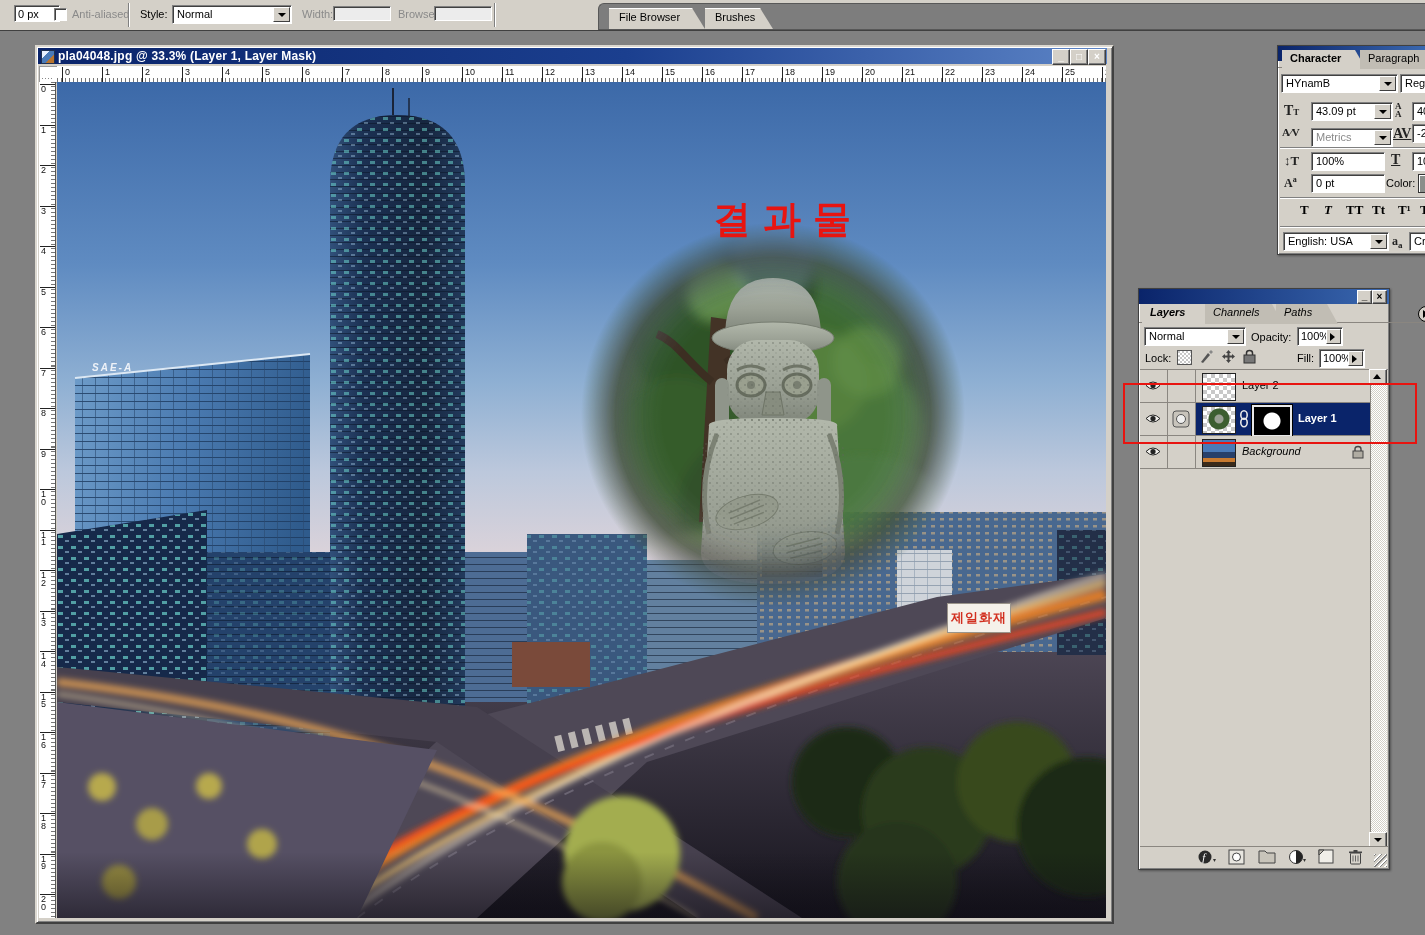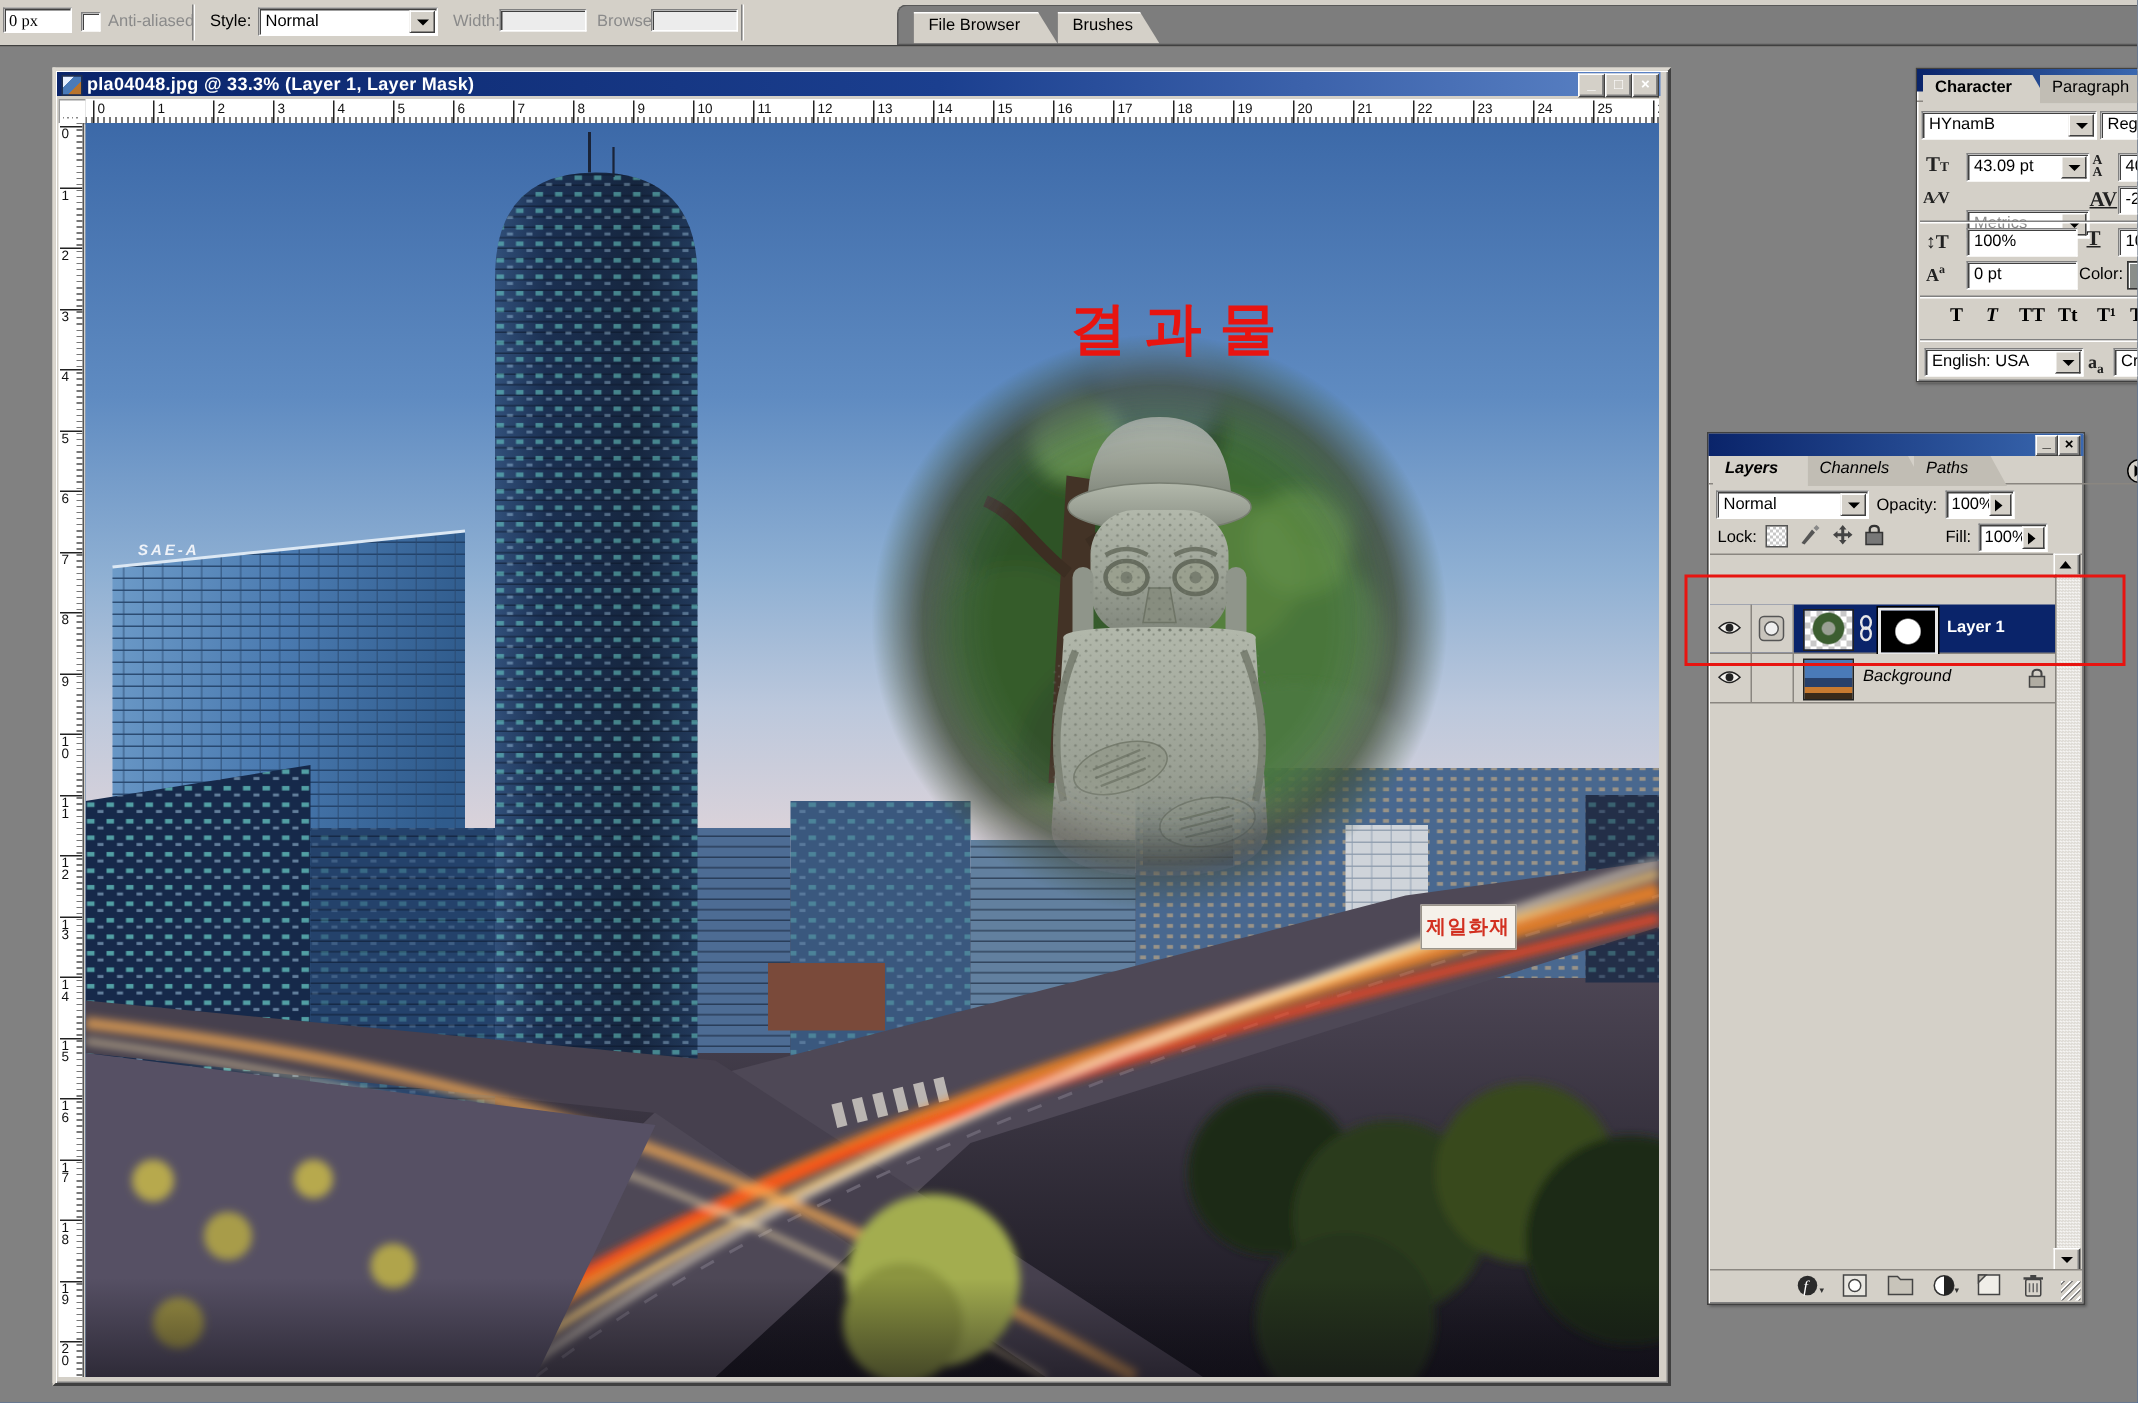--- a/index.html
+++ b/index.html
@@ -112,21 +112,21 @@
   #redrect{left:1123px;top:383px;width:290px;height:57px;border:2px solid #e81410;pointer-events:none;}
   .grip{position:absolute;right:1px;bottom:1px;width:13px;height:13px;
         background:repeating-linear-gradient(135deg,#fff 0 1px,#808080 1px 2px,transparent 2px 4px);}
 </style>
 </head>
 <body>
 
 <div id="screen">
 
   <div id="optbar" class="abs">
-    <input class="txtfield" style="left: 2px; top: 5px; width: 38px; height: 15px; font-family: Liberation Serif, serif;" value="0 px">
+    <input class="txtfield" style="left: 14px; top: 5px; width: 38px; height: 15px;" value="0 px">
     <span class="abs sunken" style="left:54px;top:8px;width:11px;height:11px;background:#fff;"></span>
     <span class="abs gray" style="left:72px;top:8px;">Anti-aliased</span>
     <span class="abs sep-v" style="left:128px;top:3px;height:24px;"></span>
     <span class="abs" style="left:140px;top:8px;">Style:</span>
     <span class="abs dd" style="left:172px;top:5px;width:118px;height:17px;">
       <span class="dtext">Normal</span>
       <span class="dbtn">
           <span class="tri-down"></span>
         </span>
     </span>
@@ -486,21 +486,21 @@
             <span class="tri-down"></span>
           </span>
       </span>
       <span class="abs icon-letter" style="left:117px;top:0;font-size:9px;line-height:8px;text-align:center;">A<br>A</span>
       <span class="abs dd" style="left:134px;top:0;width:80px;height:17px;">
         <span class="dtext">40.</span>
       </span>
     </div>
     <div class="row" style="top:78px;">
       <span class="abs icon-letter" style="left:4px;top:2px;font-size:11px;">A⁄V</span>
-      <span class="abs dd" style="left:33px;top:16px;width:80px;height:17px;text-align:right;">
+      <span class="abs dd" style="left:33px;top:4px;width:80px;height:17px;text-align:right;">
         <span class="dtext gray">Metrics</span>
         <span class="dbtn">
             <span class="tri-down"></span>
           </span>
       </span>
       <span class="abs icon-letter" style="left:115px;top:2px;font-size:14px;text-decoration:underline;">AV</span>
       <span class="abs dd" style="left:134px;top:0;width:80px;height:17px;">
         <span class="dtext">-25</span>
       </span>
     </div>
@@ -595,20 +595,31 @@
       <span class="abs spin" style="left:180px;top:2px;width:44px;height:17px;">
         <span style="position:absolute;left:3px;top:2px;">100%</span>
         <span class="spinbtn">
             <span class="tri-right" style="position:absolute;left:3px;top:3px;"></span>
           </span>
       </span>
     </div>
 
     <div class="abs" style="left:1px;top:80px;width:248px;height:97px;background:#d4d0c8;border-top:1px solid #8a8680;">
 
+      <div class="layer-row" style="top:0;">
+        <div class="cell" style="left:0;">
+          <svg width="16" height="11" style="position:absolute;left:5px;top:10px;">
+            <path d="M1 5.5 Q8 -1.5 15 5.5 Q8 12.5 1 5.5 Z" fill="#f4f2ee" stroke="#222"></path>
+            <circle cx="8" cy="5.5" r="2.6" fill="#222"></circle>
+            </svg>
+        </div>
+        <div class="cell" style="left:28px;"></div>
+        <div class="thumb checker" style="left:62px;"></div>
+        <span class="lname" style="left:102px;">Layer 2</span>
+      </div>
 
       <div class="layer-row selected" style="top:33px;">
         <div class="cell" style="left:0;">
           <svg width="16" height="11" style="position:absolute;left:5px;top:10px;">
             <path d="M1 5.5 Q8 -1.5 15 5.5 Q8 12.5 1 5.5 Z" fill="#f4f2ee" stroke="#222"></path>
             <circle cx="8" cy="5.5" r="2.6" fill="#222"></circle>
             </svg>
         </div>
         <div class="cell" style="left:28px;">
           <svg width="18" height="18" style="position:absolute;left:4px;top:7px;">

